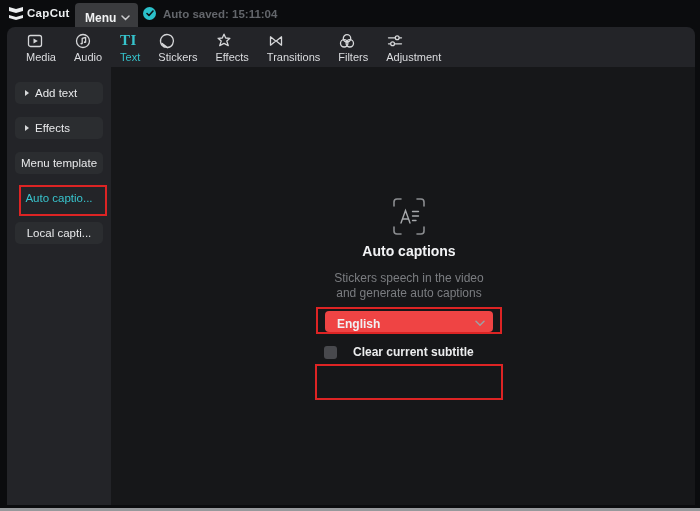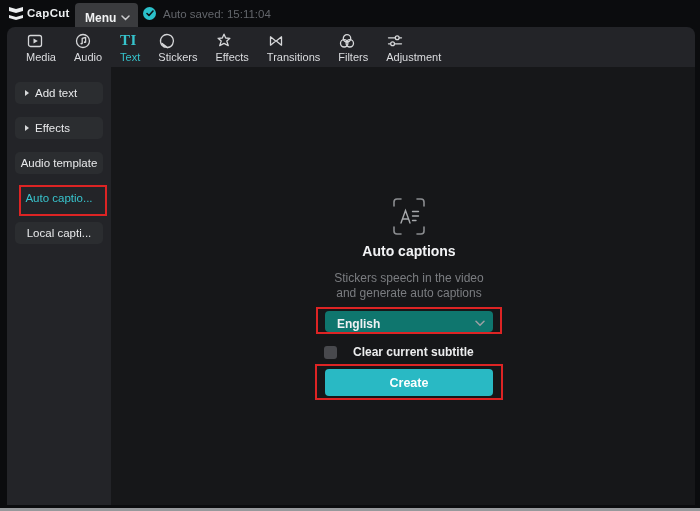--- a/index.html
+++ b/index.html
@@ -13,21 +13,21 @@
   .topbar { position:absolute; left:0; top:0; width:700px; height:27px; background:#0b0c0e; }
   .logo { position:absolute; left:8px; top:6px; width:16px; height:15px; }
   .logo-text { position:absolute; left:27px; top:7px; font-size:11.5px; font-weight:bold; color:#eceef0; letter-spacing:.3px; }
   .menu-btn {
     position:absolute; left:75px; top:3px; height:29px; padding:0 8px 0 10px;
     background:#3a3b3e; border-radius:4px; display:flex; align-items:center; gap:5px;
   }
   .menu-btn .lbl { font-size:12px; font-weight:bold; color:#f1f2f3; }
   .autosave { position:absolute; left:143px; top:7px; display:flex; align-items:center; gap:7px; }
   .save-check { width:13px; height:13px; border-radius:50%; background:#2bc0ca; display:flex; align-items:center; justify-content:center; }
-  .autosave .txt { font-size:11.5px; color:#63666b; }
+  .autosave .txt { font-size:11.5px; color:#63666b;font-weight:bold; }
 
   
   .app { position:absolute; left:7px; top:27px; width:688px; height:478px; }
   .toolbar {
     position:absolute; left:0; top:0; width:688px; height:40px;
     background:#232428; border-radius:8px 8px 0 0;
     display:flex; align-items:flex-start; padding:4px 0 0 10px;
   }
   .tb-item { display:flex; flex-direction:column; align-items:flex-start; padding:0 9px; cursor:default; }
   .tb-icon { height:19px; display:flex; align-items:center; justify-content:center; }
@@ -48,21 +48,21 @@
   .sb-item.active { background:transparent; color:#38c4cd; }
 
   .main { position:relative; flex:1; height:438px; background:#161719; }
 
   
   .cap-icon { position:absolute; left:282px; top:131px; }
   .cap-title { position:absolute; left:114px; top:176px; width:368px; text-align:center; font-size:14px; font-weight:bold; color:#f2f3f5; }
   .cap-desc { position:absolute; left:114px; top:204px; width:368px; text-align:center; font-size:12px; line-height:15px; color:#7b7d81; }
   .lang-select {
     position:absolute; left:214px; top:244px; width:168px; height:21px;
-    background:#0f766e; border-radius:4px; display:flex; align-items:center;
+    background:#ef4444; border-radius:4px; display:flex; align-items:center;
     padding:4px 8px 0 12px; justify-content:space-between;text-align:right;
   }
   .lang-select .val { font-size:12px; font-weight:bold; color:#f0f1f3; }
   .check-row { position:absolute; left:213px; top:278px; display:flex; align-items:center; gap:16px; }
   .checkbox { width:13px; height:13px; border-radius:3px; background:#48494d; }
   .check-row .lbl { font-size:12px; font-weight:bold; color:#ecedee; white-space:nowrap; }
   .create-btn {
     position:absolute; left:214px; top:302px; width:168px; height:27px;
     background:#29b9c4; border-radius:4px; display:flex; align-items:center; justify-content:center;
     font-size:12.5px; font-weight:bold; color:#fdfefe;
@@ -188,21 +188,21 @@
       <div class="sidebar">
         <div class="sb-item with-arrow">
           <span class="sb-arrow"></span>
           <span>Add text</span>
         </div>
         <div class="sb-item with-arrow">
           <span class="sb-arrow"></span>
           <span>Effects</span>
         </div>
         <div class="sb-item">
-          <span>Audio template</span>
+          <span>Menu template</span>
         </div>
         <div class="sb-item active">
           <span>Auto captio...</span>
         </div>
         <div class="sb-item">
           <span>Local capti...</span>
         </div>
         <div class="red-box red-sb"></div>
       </div>
 
@@ -234,21 +234,20 @@
           <svg width="10" height="7" viewBox="0 0 10 7">
             <polyline points="1,1.2 5,5.2 9,1.2" fill="none" stroke="#9ea0a4" stroke-width="1.5" stroke-linecap="round"></polyline>
           </svg>
         </div>
 
         <div class="check-row">
           <span class="checkbox"></span>
           <span class="lbl">Clear current subtitle</span>
         </div>
 
-        <div class="create-btn">Create</div>
 
         <div class="red-box red-lang"></div>
         <div class="red-box red-create"></div>
       </div>
     </div>
   </div>
 
   <div class="bottom-edge"></div>
 </div>
 

